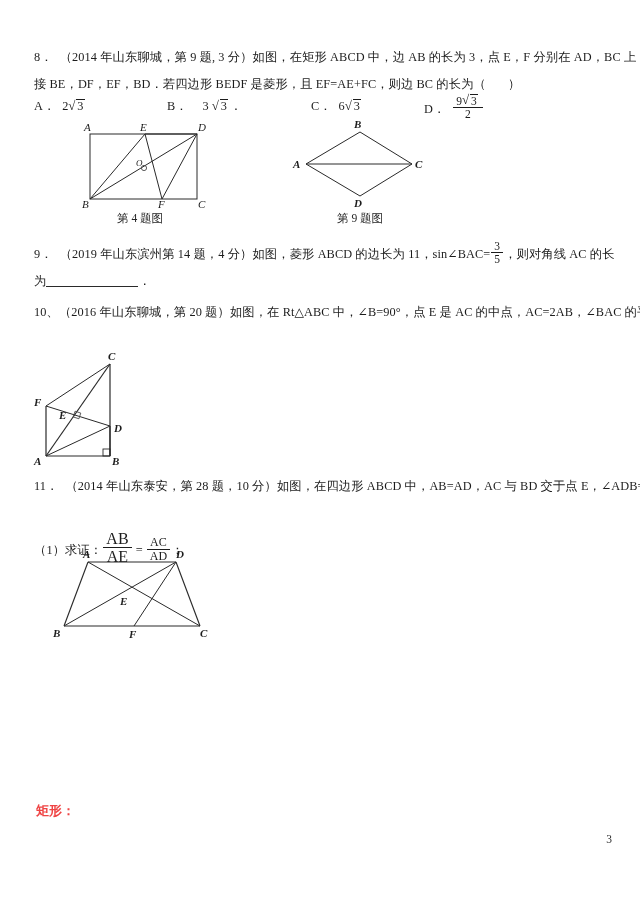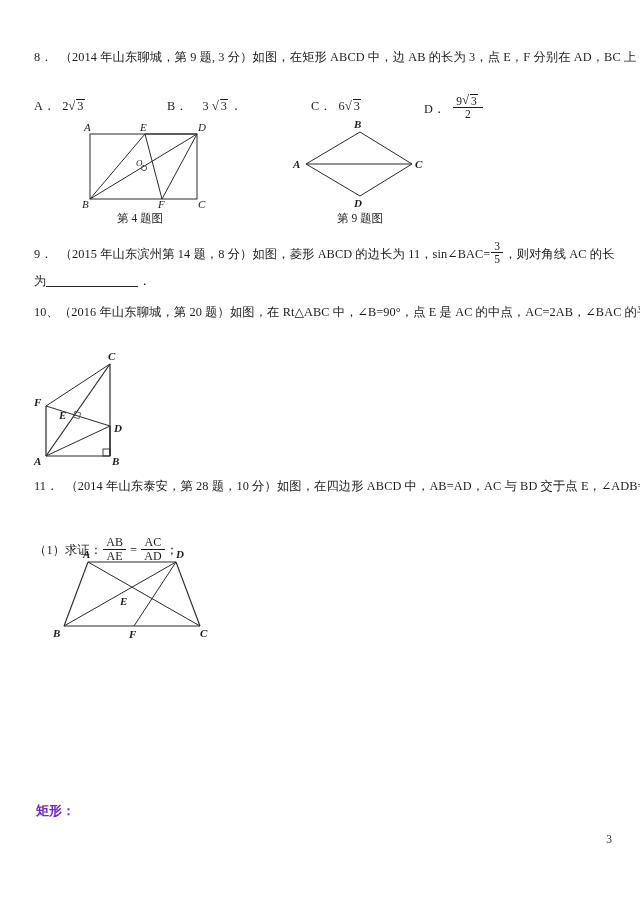--- a/index.html
+++ b/index.html
@@ -97,21 +97,21 @@
     height: 13px;
     vertical-align: -2px;
   }
 
   .footer-label {
     position: absolute;
     left: 36px;
     top: 802px;
     font-size: 13px;
     font-weight: 700;
-    color: #6d28d9;
+    color: #ef4444;
     font-family: "DejaVu Sans", sans-serif;
   }
   .pagenum {
     position: absolute;
     right: 28px;
     top: 833px;
     font-size: 11.5px;
     color: #2b2b2b;
   }
   svg text {
@@ -123,20 +123,23 @@
   svg .lbl-b { font-weight: 600; }
 </style>
 </head>
 <body>
 
 <div class="page">
 
   <div class="q-block" style="top:44px;">
     <div class="q-line">
       <span class="num">8．</span><span class="sp"></span><span>（2014 年山东聊城，第 9 题, 3 分）</span><span>如图，在矩形 ABCD 中，边 AB 的长为 3，点 E，F 分别在 AD，BC 上，连</span>
+    </div>
+    <div class="q-line">
+      <span>接 BE，DF，EF，BD．若四边形 BEDF 是菱形，且 EF=AE+FC，则边 BC 的长为（</span><span style="display:inline-block;width:22px;"></span><span>）</span>
     </div>
   </div>
 
   <div class="options">
     <div class="opt" style="left:0px; top:0px;">
       <span>A．</span><span class="sp"></span><span>2</span><span class="rad"><span>3</span></span>
     </div>
     <div class="opt" style="left:133px; top:0px;">
       <span>B．</span><span class="sp"></span><span style="display:inline-block;width:8px;"></span><span>3</span><span class="sp-sm"></span><span class="rad"><span>3</span></span><span>．</span>
     </div>
@@ -179,21 +182,21 @@
       <text x="66" y="10" class="lbl-b">B</text>
       <text x="5" y="50" class="lbl-b">A</text>
       <text x="127" y="50" class="lbl-b">C</text>
       <text x="66" y="89" class="lbl-b">D</text>
     </svg>
   </div>
   <div class="caption" style="left:337px; top:211px;">第 9 题图</div>
 
   <div class="q-block" style="top:240px;">
     <div class="q-line">
-      <span class="num">9．</span><span class="sp"></span><span>（2015 年山东滨州第 14 题，8 分）</span><span>如图，菱形 ABCD 的边长为 11，</span><span>sin∠BAC=</span><span class="frac"><span class="n">3</span><span class="d">5</span></span><span>，则对角线 AC 的长</span>
+      <span class="num">9．</span><span class="sp"></span><span>（2019 年山东滨州第 14 题，4 分）</span><span>如图，菱形 ABCD 的边长为 11，</span><span>sin∠BAC=</span><span class="frac"><span class="n">3</span><span class="d">5</span></span><span>，则对角线 AC 的长</span>
     </div>
     <div class="q-line">
       <span>为</span><span class="blankline"></span><span>．</span>
     </div>
   </div>
 
   <div class="q-block" style="top:299px;">
     <div class="q-line">
       <span class="num">10、</span><span>（2016 年山东聊城，第 20 题）</span><span>如图，在 Rt△ABC 中，∠B=90°，点 E 是 AC 的中点，AC=2AB，∠BAC 的平分线</span>
     </div>
@@ -221,21 +224,21 @@
       <text x="8" y="117" class="lbl-b">A</text>
       <text x="86" y="117" class="lbl-b">B</text>
     </svg>
   </div>
 
   <div class="q-block" style="top:473px;">
     <div class="q-line">
       <span class="num">11．</span><span class="sp"></span><span>（2014 年山东泰安，第 28 题，10 分）</span><span>如图，在四边形 ABCD 中，AB=AD，AC 与 BD 交于点 E，∠ADB=∠ACB．</span>
     </div>
     <div class="q-line" style="line-height:31px;">
-      <span>（1）求证：</span><span class="frac" style="font-size:12px;text-align:center;"><span class="n">AB</span><span class="d">AE</span></span><span class="sp-sm"></span><span>=</span><span class="sp-sm"></span><span class="frac" style="font-size:12px;margin-top:36px;"><span class="n">AC</span><span class="d">AD</span></span><span>；</span>
+      <span>（1）求证：</span><span class="frac" style="font-size:16px;text-align:center;"><span class="n">AB</span><span class="d">AE</span></span><span class="sp-sm"></span><span>=</span><span class="sp-sm"></span><span class="frac" style="font-size:12px;margin-top:36px;"><span class="n">AC</span><span class="d">AD</span></span><span>；</span>
     </div>
   </div>
 
   <div class="fig" style="left:50px; top:548px;">
     <svg width="160" height="92" viewBox="0 0 160 92">
 
       <line x1="38" y1="14" x2="126" y2="14" stroke="#2a2a2a" stroke-width="1.1"></line>
       <line x1="38" y1="14" x2="14" y2="78" stroke="#2a2a2a" stroke-width="1.1"></line>
       <line x1="14" y1="78" x2="150" y2="78" stroke="#2a2a2a" stroke-width="1.1"></line>
       <line x1="126" y1="14" x2="150" y2="78" stroke="#2a2a2a" stroke-width="1.1"></line>

